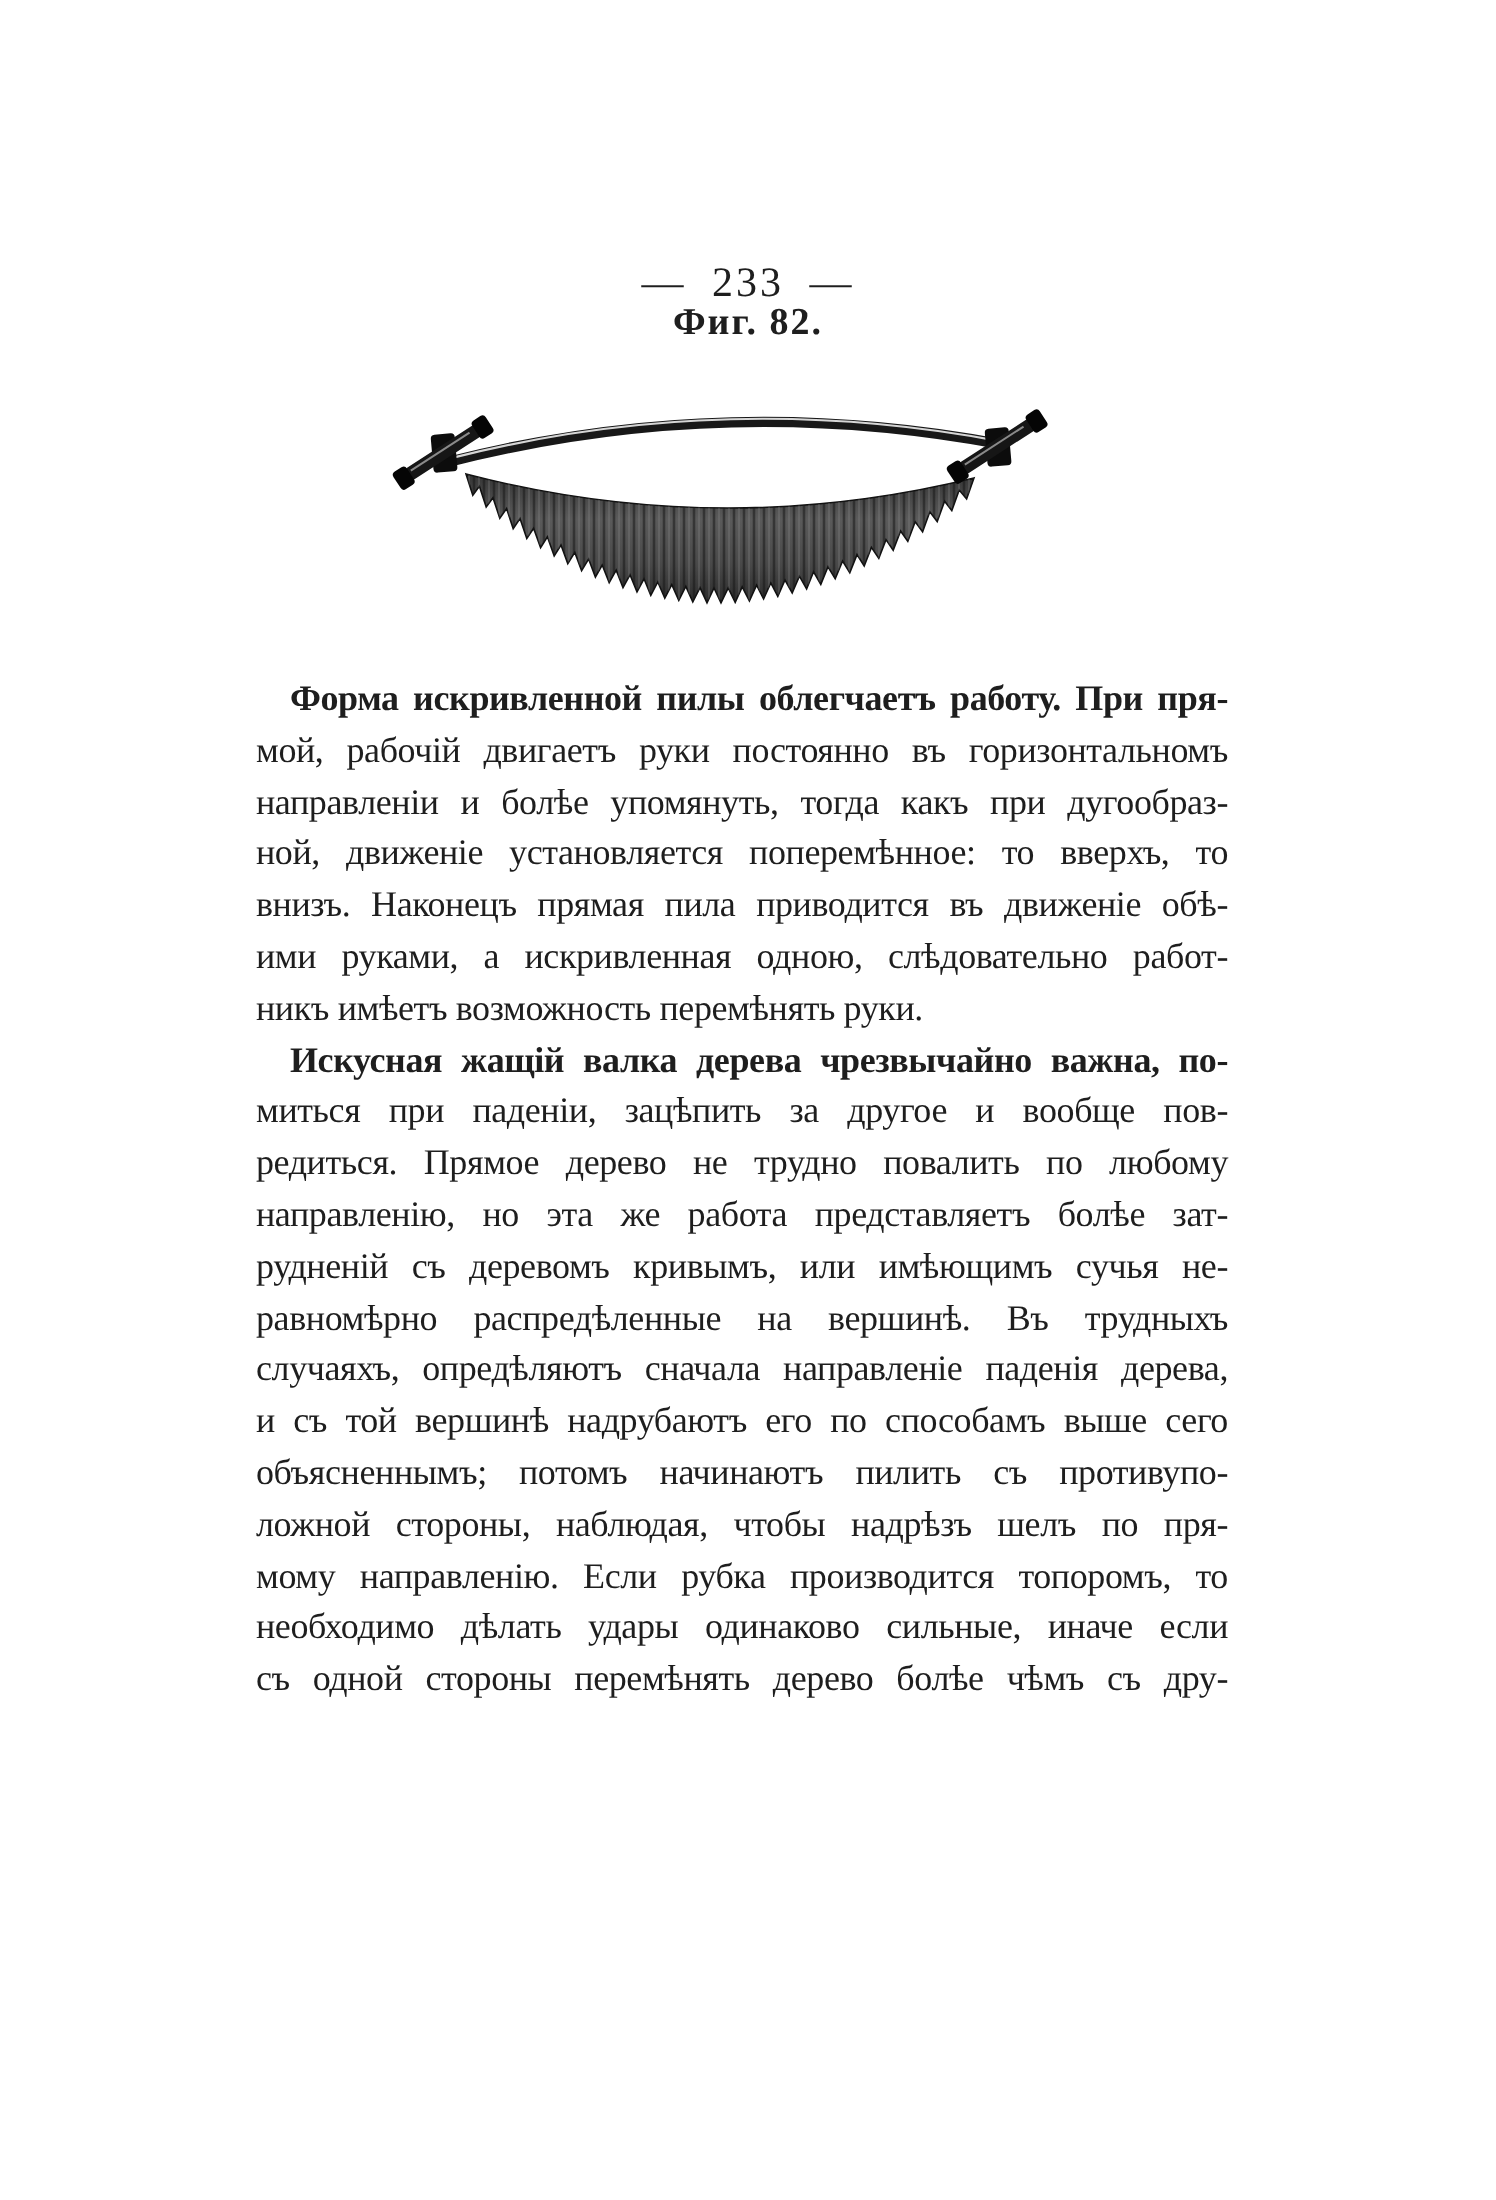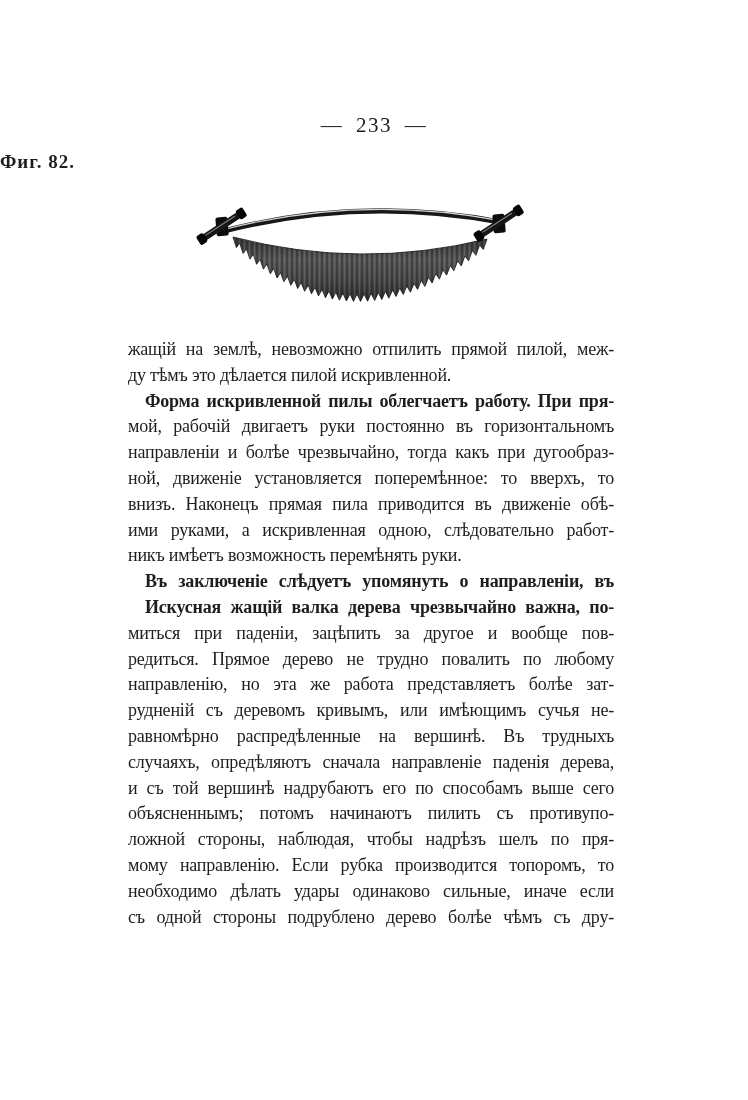--- a/index.html
+++ b/index.html
@@ -7,31 +7,32 @@
     position: relative;
     width: 748px;
     height: 1100px;
     background: #ffffff;
     font-family: "Liberation Serif", "DejaVu Serif", serif;
     color: #1e1e1e;
     overflow: hidden;
   }
   .page-number {
     position: absolute;
-    top: 113px; left: 0;
+    top: 129px; left: 0;
     width: 100%;
     text-align: center;
     font-size: 21px;
     letter-spacing: 1.5px;
     word-spacing: 6px;
   }
   .figure-caption {
     position: absolute;
     top: 151px; left: 0;
     width: 100%;
+    text-align: center;
     font-size: 19px;
     font-weight: 700;
     letter-spacing: 1px;
   }
   .figure {
     position: absolute;
     top: 190px; left: 176px;
     width: 395px; height: 128px;
   }
   .body-text {
@@ -92,45 +93,40 @@
       <rect x="-6" y="-9" width="12" height="19" rx="2" fill="#0c0c0c" transform="rotate(28)"></rect>
       <rect x="-23" y="-3.4" width="46" height="6.8" rx="3.2" fill="#161616"></rect>
       <line x1="-19" y1="-1.2" x2="16" y2="-1.2" stroke="#8a8a8a" stroke-width="1"></line>
       <rect x="-28" y="-5.2" width="8" height="10.4" rx="2" fill="#050505"></rect>
       <rect x="19" y="-5.2" width="8" height="10.4" rx="2" fill="#050505"></rect>
     </g>
   </svg>
 
   <div class="body-text">
     <div>
-      <div class="line">жащій на землѣ, невозможно отпилить прямой пилой, меж-</div>
-      <div class="line end">ду тѣмъ это дѣлается пилой искривленной.</div>
-    </div>
-    <div>
       <div class="line indent">Форма искривленной пилы облегчаетъ работу. При пря-</div>
       <div class="line">мой, рабочій двигаетъ руки постоянно въ горизонтальномъ</div>
-      <div class="line">направленіи и болѣе чрезвычайно, тогда какъ при дугообраз-</div>
+      <div class="line">направленіи и болѣе упомянуть, тогда какъ при дугообраз-</div>
       <div class="line">ной, движеніе установляется поперемѣнное: то вверхъ, то</div>
       <div class="line">внизъ. Наконецъ прямая пила приводится въ движеніе обѣ-</div>
       <div class="line">ими руками, а искривленная одною, слѣдовательно работ-</div>
       <div class="line end">никъ имѣетъ возможность перемѣнять руки.</div>
     </div>
     <div>
-      <div class="line indent">Въ заключеніе слѣдуетъ упомянуть о направленіи, въ</div>
     </div>
     <div>
       <div class="line indent">Искусная жащій валка дерева чрезвычайно важна, по-</div>
       <div class="line">миться при паденіи, зацѣпить за другое и вообще пов-</div>
       <div class="line">редиться. Прямое дерево не трудно повалить по любому</div>
       <div class="line">направленію, но эта же работа представляетъ болѣе зат-</div>
       <div class="line">рудненій съ деревомъ кривымъ, или имѣющимъ сучья не-</div>
       <div class="line">равномѣрно распредѣленные на вершинѣ. Въ трудныхъ</div>
       <div class="line">случаяхъ, опредѣляютъ сначала направленіе паденія дерева,</div>
       <div class="line">и съ той вершинѣ надрубаютъ его по способамъ выше сего</div>
       <div class="line">объясненнымъ; потомъ начинаютъ пилить съ противупо-</div>
       <div class="line">ложной стороны, наблюдая, чтобы надрѣзъ шелъ по пря-</div>
       <div class="line">мому направленію. Если рубка производится топоромъ, то</div>
       <div class="line">необходимо дѣлать удары одинаково сильные, иначе если</div>
-      <div class="line">съ одной стороны подрублено дерево болѣе чѣмъ съ дру-</div>
+      <div class="line">съ одной стороны перемѣнять дерево болѣе чѣмъ съ дру-</div>
     </div>
   </div>
 
 </div>
 
 </body></html>

